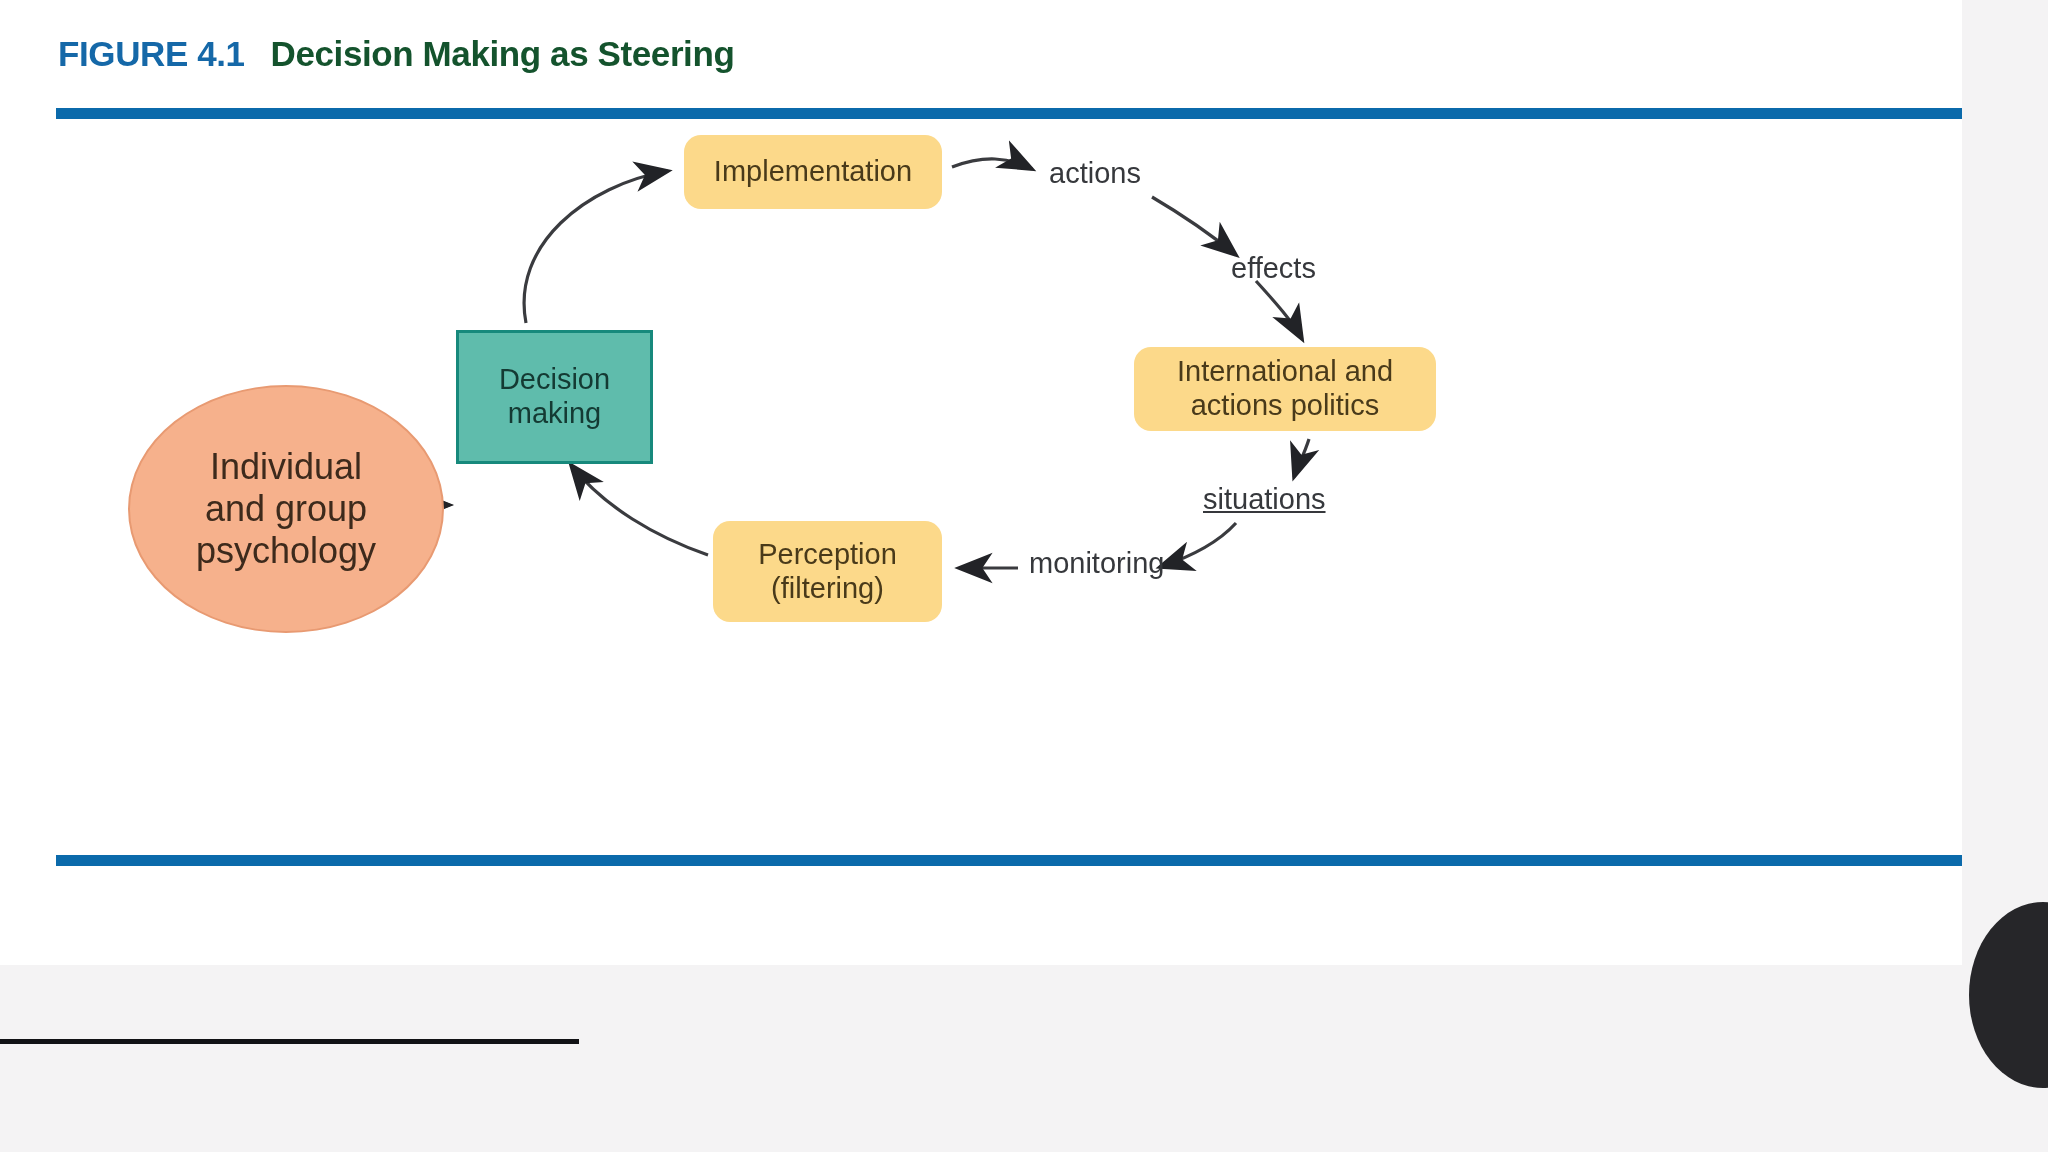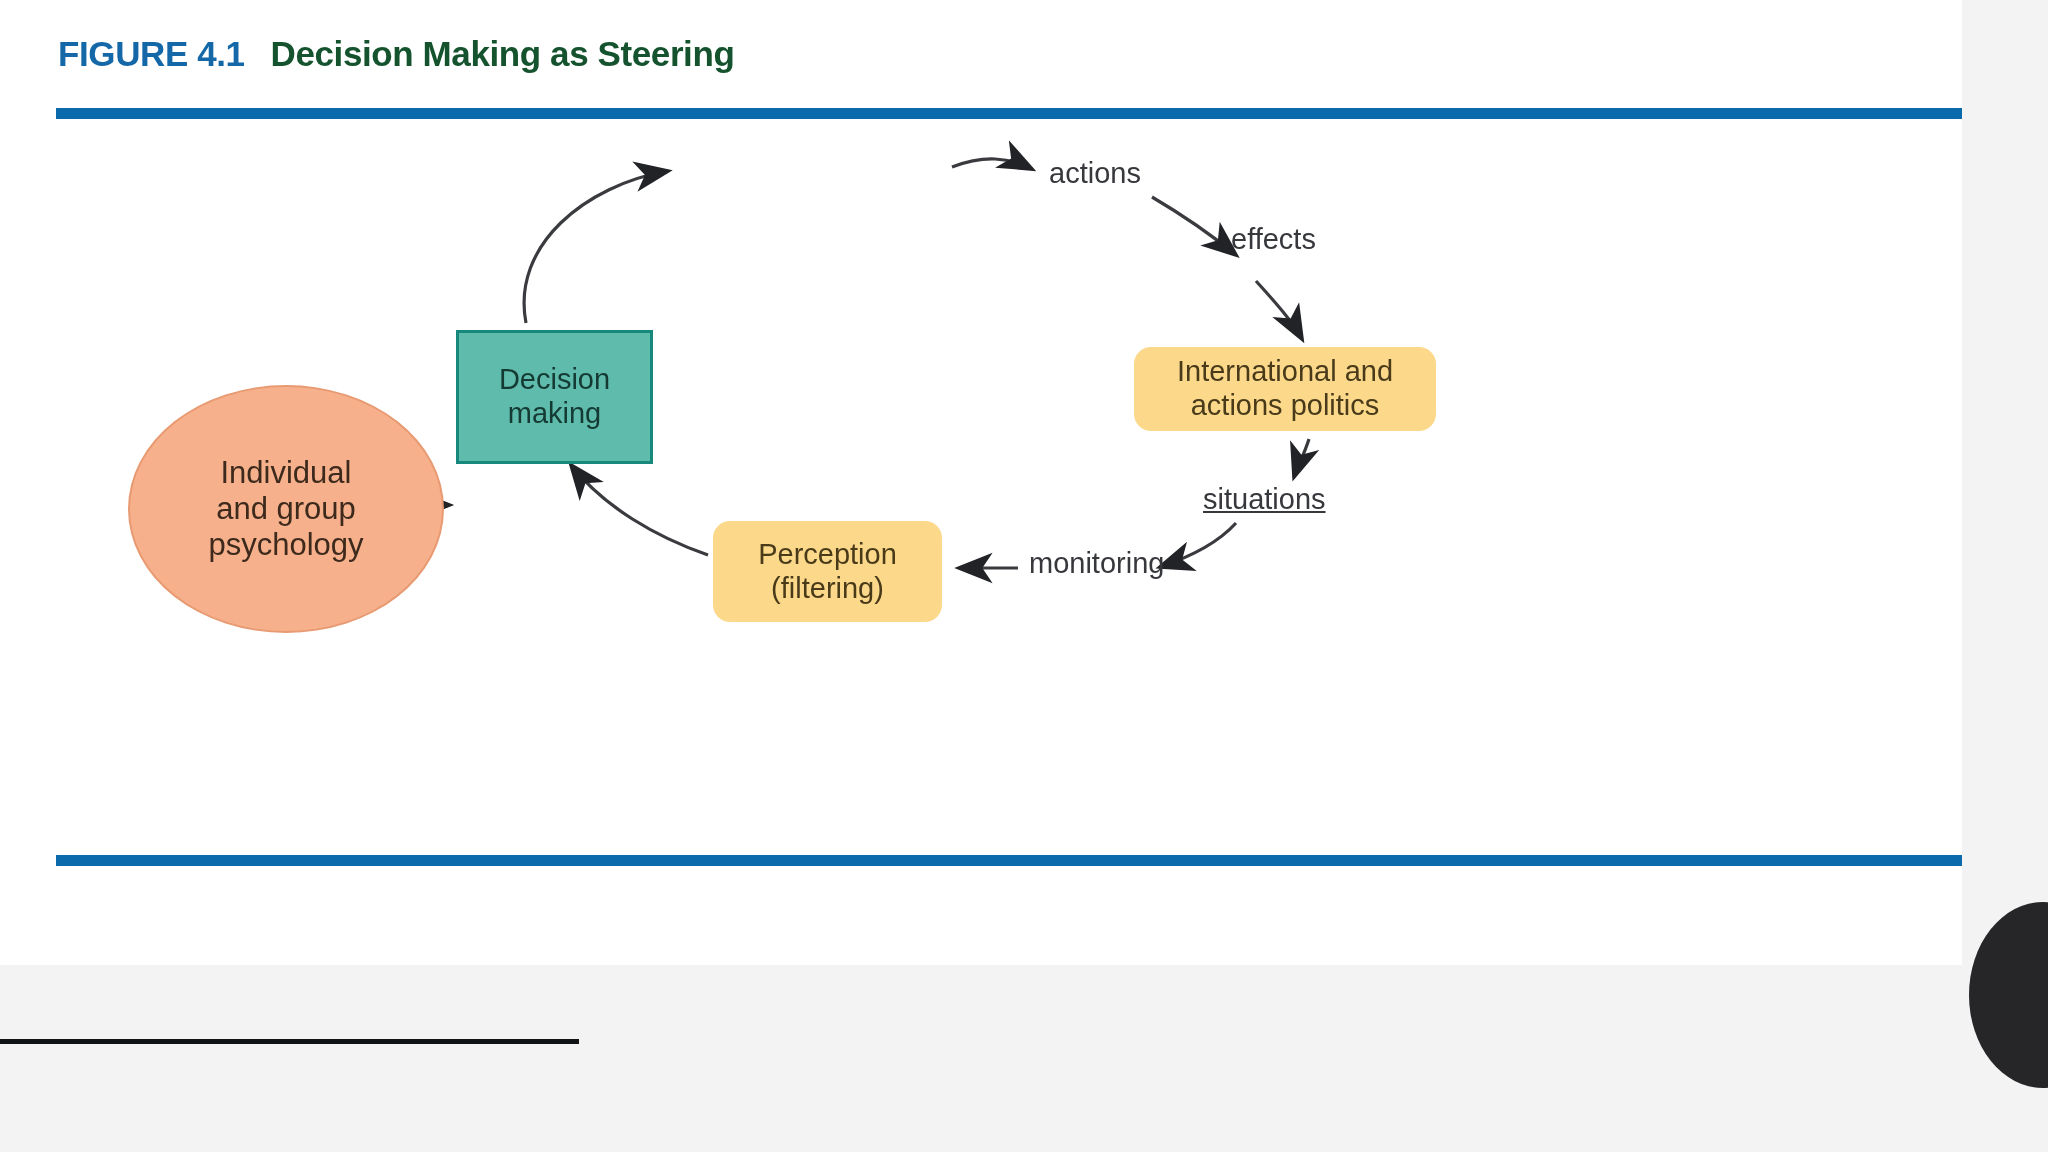--- a/index.html
+++ b/index.html
@@ -56,21 +56,21 @@
     text-align:center;
     color:#3c2a16;
     line-height:1.16;
     white-space:pre-line;
   }
   #node-psychology{
     left:72px;top:260px;width:312px;height:244px;
     border-radius:50%;
     background:#f6b18c;
     border:2px solid #e89a72;
-    font-size:31px;
+    font-size:36px;
     color:#3d2a1c;
   }
   #node-decision{
     left:400px;top:205px;width:191px;height:128px;
     background:#5fbcac;
     border:3px solid #17897c;
     font-size:29px;
     color:#143a33;
   }
   .node-yellow{
@@ -84,21 +84,21 @@
   #node-perception{left:657px;top:396px;width:229px;height:101px;}
 
   
   .edge-label{
     position:absolute;
     font-size:29px;
     color:#36383c;
     white-space:nowrap;
   }
   #label-actions{left:993px;top:32px;}
-  #label-effects{left:1175px;top:98px;}
+  #label-effects{left:1175px;top:127px;}
   #label-situations{left:1147px;top:358px;text-decoration:underline;}
   #label-monitoring{left:973px;top:422px;}
 
   
   #footnote-rule{
     position:absolute;left:0;top:1039px;
     width:579px;height:5px;background:#111215;
   }
   #corner-dot{
     position:absolute;left:1969px;top:902px;
@@ -148,20 +148,21 @@
       <path d="M 652 430 C 600 412, 548 382, 515 340" stroke="#3a3b3f" stroke-width="3.2" fill="none" marker-end="url(#ah)"></path>
     </svg>
 
     <div class="node" id="node-psychology">Individual
 and group
 psychology</div>
 
     <div class="node" id="node-decision">Decision
 making</div>
 
+    <div class="node node-yellow" id="node-implementation">Implementation</div>
 
     <div class="node node-yellow" id="node-politics">International and
 actions politics</div>
 
     <div class="node node-yellow" id="node-perception">Perception
 (filtering)</div>
 
     <div class="edge-label" id="label-actions">actions</div>
 
     <div class="edge-label" id="label-effects">effects</div>

